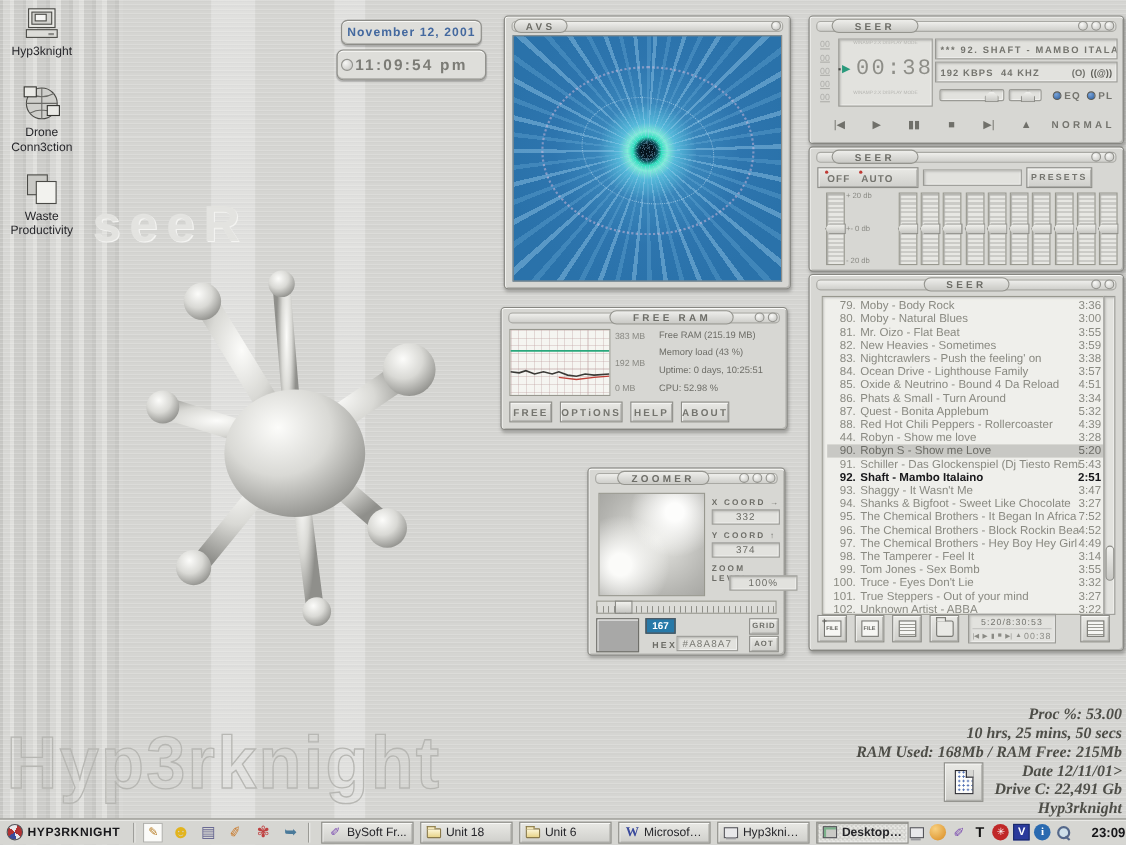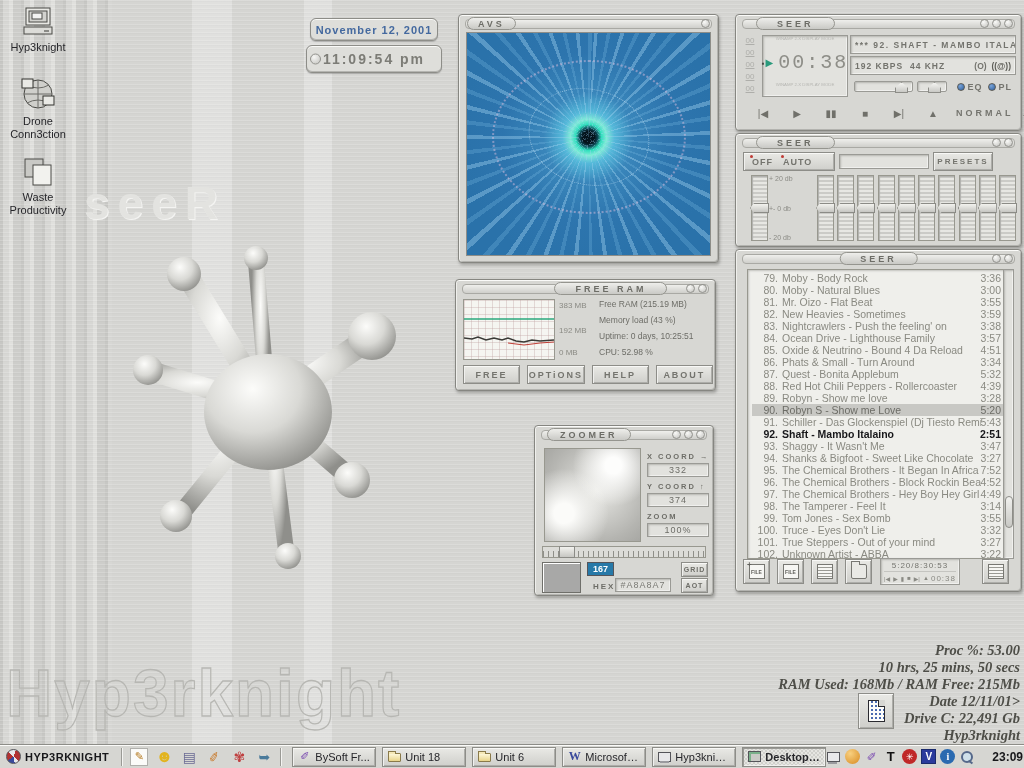--- a/index.html
+++ b/index.html
@@ -130,21 +130,21 @@
   .minit { display:flex; gap:3px; }
 
   
   .frgraph { position:absolute; left:7px; top:19px; width:92px; height:61px; background:#f5f5f1; border:1px solid #98988f;
     background-image:repeating-linear-gradient(90deg,rgba(190,160,160,.35) 0 1px,transparent 1px 7px),
                      repeating-linear-gradient(180deg,rgba(190,160,160,.35) 0 1px,transparent 1px 7px); }
   .fraxis { position:absolute; left:103px; top:19px; width:36px; font-size:8px; color:#8a8a84; }
   .fraxis div { position:absolute; }
   .frinfo { position:absolute; left:143px; top:19px; width:114px; font-size:8.5px; color:#6d6d67; }
   .frinfo div { margin-bottom:6px; white-space:nowrap; }
-  .frbtns { position:absolute; left:7px; bottom:6px; width:250px; display:flex; gap:7px; }
+  .frbtns { position:absolute; left:7px; bottom:6px; width:200px; display:flex; gap:7px; }
   .frbtn { flex:1; height:19px; display:flex; align-items:center; justify-content:center;
     font-size:9px; font-weight:700; letter-spacing:2px; color:#74746e; cursor:pointer; }
 
   
   .zview { position:absolute; left:9px; top:22px; width:97px; height:94px; border:1px solid #98988f;
     background:
       radial-gradient(circle at 72% 18%,#fdfdfc 0 8%,rgba(200,200,196,0) 40%),
       radial-gradient(circle at 20% 70%,#fbfbf9 0 10%,rgba(190,190,186,0) 45%),
       radial-gradient(circle at 55% 45%,#e8e8e4,#b4b4b0 70%,#a2a29e);
     }
@@ -493,21 +493,21 @@
         <span class="num">87.</span>
         <span class="ttl">Quest - Bonita Applebum</span>
         <span class="tm">5:32</span>
       </div>
       <div class="plrow">
         <span class="num">88.</span>
         <span class="ttl">Red Hot Chili Peppers - Rollercoaster</span>
         <span class="tm">4:39</span>
       </div>
       <div class="plrow">
-        <span class="num">89.</span>
+        <span class="num">44.</span>
         <span class="ttl">Robyn - Show me love</span>
         <span class="tm">3:28</span>
       </div>
       <div class="plrow selected">
         <span class="num">90.</span>
         <span class="ttl">Robyn S - Show me Love</span>
         <span class="tm">5:20</span>
       </div>
       <div class="plrow">
         <span class="num">91.</span>
@@ -641,34 +641,34 @@
 
   <span class="frbtn raised">FREE</span>
       <span class="frbtn raised">OPTiONS</span>
       <span class="frbtn raised">HELP</span>
       <span class="frbtn raised">ABOUT</span>
     </div>
 </div>
 
 <div class="win" style="left:534px;top:425px;width:180px;height:171px;">
   <div class="tbar">
-    <div class="ttab" style="left:12px;padding:0 12px;">ZOOMER</div>
+    <div class="ttab" style="left:26px;padding:0 12px;">ZOOMER</div>
     <div class="tcircles">
       <span class="tcircle"></span>
       <span class="tcircle"></span>
       <span class="tcircle"></span>
     </div>
   </div>
   <div class="zview"></div>
   <span class="zlabel" style="left:112px;top:26px;">X COORD →</span>
   <span class="zbox sunken" style="left:112px;top:37px;">332</span>
   <span class="zlabel" style="left:112px;top:56px;">Y COORD ↑</span>
   <span class="zbox sunken" style="left:112px;top:67px;">374</span>
   <span class="zlabel" style="left:112px;top:86px;">ZOOM LEVEL</span>
-  <span class="zbox sunken" style="left:112px;top:97px;">100%</span>
+  <span class="zbox sunken" style="left:128px;top:97px;">100%</span>
   <div class="zruler">
     <span class="zrthumb"></span>
   </div>
   <div class="zswatch" style="background:#a8a8a7;"></div>
   <span style="position:absolute;left:52px;top:136px;display:flex;gap:4px;">
 
   <span class="zchip" style="background: rgb(195, 43, 47);">168</span>
       <span class="zchip" style="background: rgb(21, 159, 133);">168</span>
       <span class="zchip" style="background: rgb(39, 121, 168);">167</span>
     </span>

